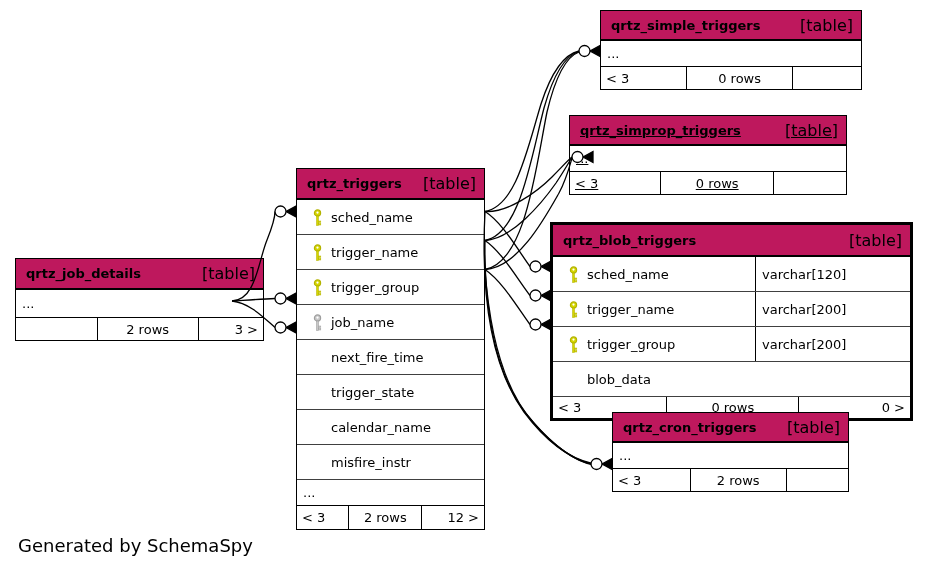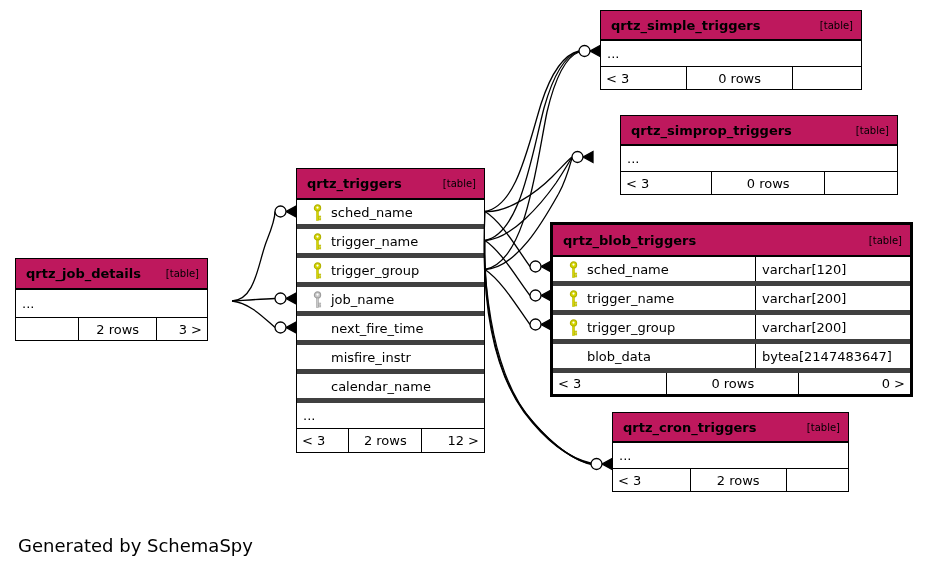--- a/index.html
+++ b/index.html
@@ -13,24 +13,24 @@
     box-sizing:border-box;font-size:13px;z-index:1;
   }
   .tbl.thick{border-width:3px;}
   .thead{
     display:flex;justify-content:space-between;align-items:center;
     background:#be185d;border-bottom:2px solid #000;
     padding:0 8px 0 10px;height:29px;
   }
   .tbl.compact .thead{height:28px;}
   .tname{font-weight:bold;font-size:13px;}
-  .ttag{font-weight:normal;font-size:10px;}
+  .ttag{font-weight:normal;font-size:16px;}
   .trow{
-    display:flex;align-items:center;height:29px;
-    border-bottom:5px solid #404040;box-sizing:border-box;
+    display:flex;align-items:center;height:35px;
+    border-bottom:1px solid #404040;box-sizing:border-box;
   }
   .trow .kicon{width:24px;display:flex;justify-content:center;align-items:center;padding-left:8px;box-sizing:content-box;flex:0 0 auto;}
   .trow .cname{padding-left:2px;}
   .trow.noicon .cname{padding-left:34px;}
   .typecell{
     border-left:1px solid #000;height:100%;display:flex;align-items:center;
     padding-left:6px;box-sizing:border-box;flex:1;
   }
   .blob-namecell{width:202px;flex:0 0 202px;display:flex;align-items:center;height:100%;}
   .dots{
@@ -46,21 +46,21 @@
   .f-right{width:26%;justify-content:flex-end;padding-right:5px;}
   .tbl.trg .f-left{width:28%;}  .tbl.trg .f-right{width:33%;text-align:center;}
   .tbl.blob .f-left{width:32%;} .tbl.blob .f-right{width:31%;}
   .connectors{position:absolute;left:0;top:0;z-index:2;pointer-events:none;}
   .footer-note{position:absolute;left:18px;top:535px;font-size:18px;z-index:1;}
   .keysvg{display:block;}
 </style>
 </head>
 <body>
 
-<div class="tbl jd" style="left:15px;top:258px;width:193px;text-align:center;">
+<div class="tbl jd" style="left:15px;top:258px;width:249px;text-align:center;">
   <div class="thead">
     <span class="tname">qrtz_job_details</span>
     <span class="ttag">[table]</span>
   </div>
   <div class="dots">...</div>
   <div class="tfoot">
     <span class="f-left"></span>
     <span class="f-center">2 rows</span>
     <span class="f-right">3 &gt;</span>
   </div>
@@ -116,25 +116,28 @@
           <rect x="6.4" y="12" width="2.4" height="1.4" fill="#c8c8c8" stroke="#9e9e9e" stroke-width="0.5"></rect>
           <rect x="6.4" y="14.6" width="2.4" height="1.4" fill="#c8c8c8" stroke="#9e9e9e" stroke-width="0.5"></rect>
         </svg>
       </span>
     <span class="cname">job_name</span>
   </div>
   <div class="trow noicon">
     <span class="cname">next_fire_time</span>
   </div>
   <div class="trow noicon">
-    <span class="cname">misfire_instr</span>
+    <span class="cname">trigger_state</span>
   </div>
   <div class="trow noicon">
     <span class="cname">calendar_name</span>
   </div>
+  <div class="trow noicon">
+    <span class="cname">misfire_instr</span>
+  </div>
   <div class="dots">...</div>
   <div class="tfoot">
     <span class="f-left">&lt; 3</span>
     <span class="f-center">2 rows</span>
     <span class="f-right">12 &gt;</span>
   </div>
 </div>
 
 <div class="tbl compact" style="left:600px;top:10px;width:262px;">
   <div class="thead">
@@ -142,21 +145,21 @@
     <span class="ttag">[table]</span>
   </div>
   <div class="dots">...</div>
   <div class="tfoot">
     <span class="f-left">&lt; 3</span>
     <span class="f-center">0 rows</span>
     <span class="f-right"></span>
   </div>
 </div>
 
-<div class="tbl compact" style="left:620px;top:115px;width:278px;">
+<div class="tbl compact" style="left:569px;top:115px;width:278px;text-decoration:underline;">
   <div class="thead">
     <span class="tname">qrtz_simprop_triggers</span>
     <span class="ttag">[table]</span>
   </div>
   <div class="dots">...</div>
   <div class="tfoot">
     <span class="f-left">&lt; 3</span>
     <span class="f-center">0 rows</span>
     <span class="f-right"></span>
   </div>
@@ -209,21 +212,20 @@
           </svg>
         </span>
       <span class="cname">trigger_group</span>
     </span>
     <span class="typecell">varchar[200]</span>
   </div>
   <div class="trow">
     <span class="blob-namecell">
       <span class="cname" style="padding-left:34px;">blob_data</span>
     </span>
-    <span class="typecell">bytea[2147483647]</span>
   </div>
   <div class="tfoot" style="height:21px;">
     <span class="f-left">&lt; 3</span>
     <span class="f-center">0 rows</span>
     <span class="f-right">0 &gt;</span>
   </div>
 </div>
 
 <div class="tbl compact" style="left:612px;top:412px;width:237px;">
   <div class="thead">

